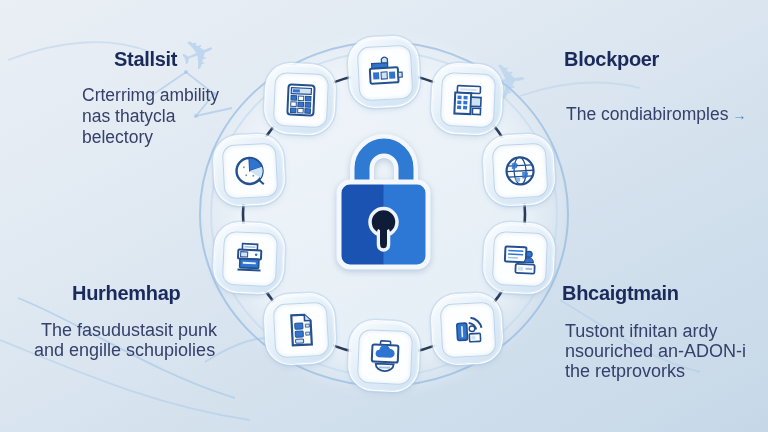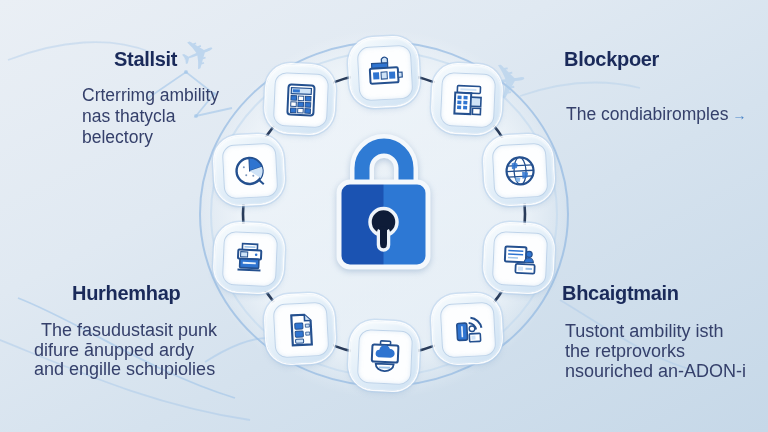--- a/index.html
+++ b/index.html
@@ -250,24 +250,23 @@
   </div>
 
   <div class="title t-tr">Blockpoer</div>
   <div class="txt sub s-tr">
     <div><span>The condiabiromples</span><span class="arrow-glyph">→</span></div>
   </div>
 
   <div class="title t-bl">Hurhemhap</div>
   <div class="txt sub s-bl">
     <div class="indent">The fasudustasit punk</div>
-    <div>difure ānupped ardy</div>
     <div>and engille schupiolies</div>
   </div>
 
   <div class="title t-br">Bhcaigtmain</div>
   <div class="txt sub s-br">
-    <div>Tustont ambility isth</div>
+    <div>Tustont ifnitan ardy</div>
+    <div>nsouriched an-ADON-i</div>
     <div>the retprovorks</div>
-    <div>nsouriched an-ADON-i</div>
   </div>
 
 </div>
 
 </body></html>

